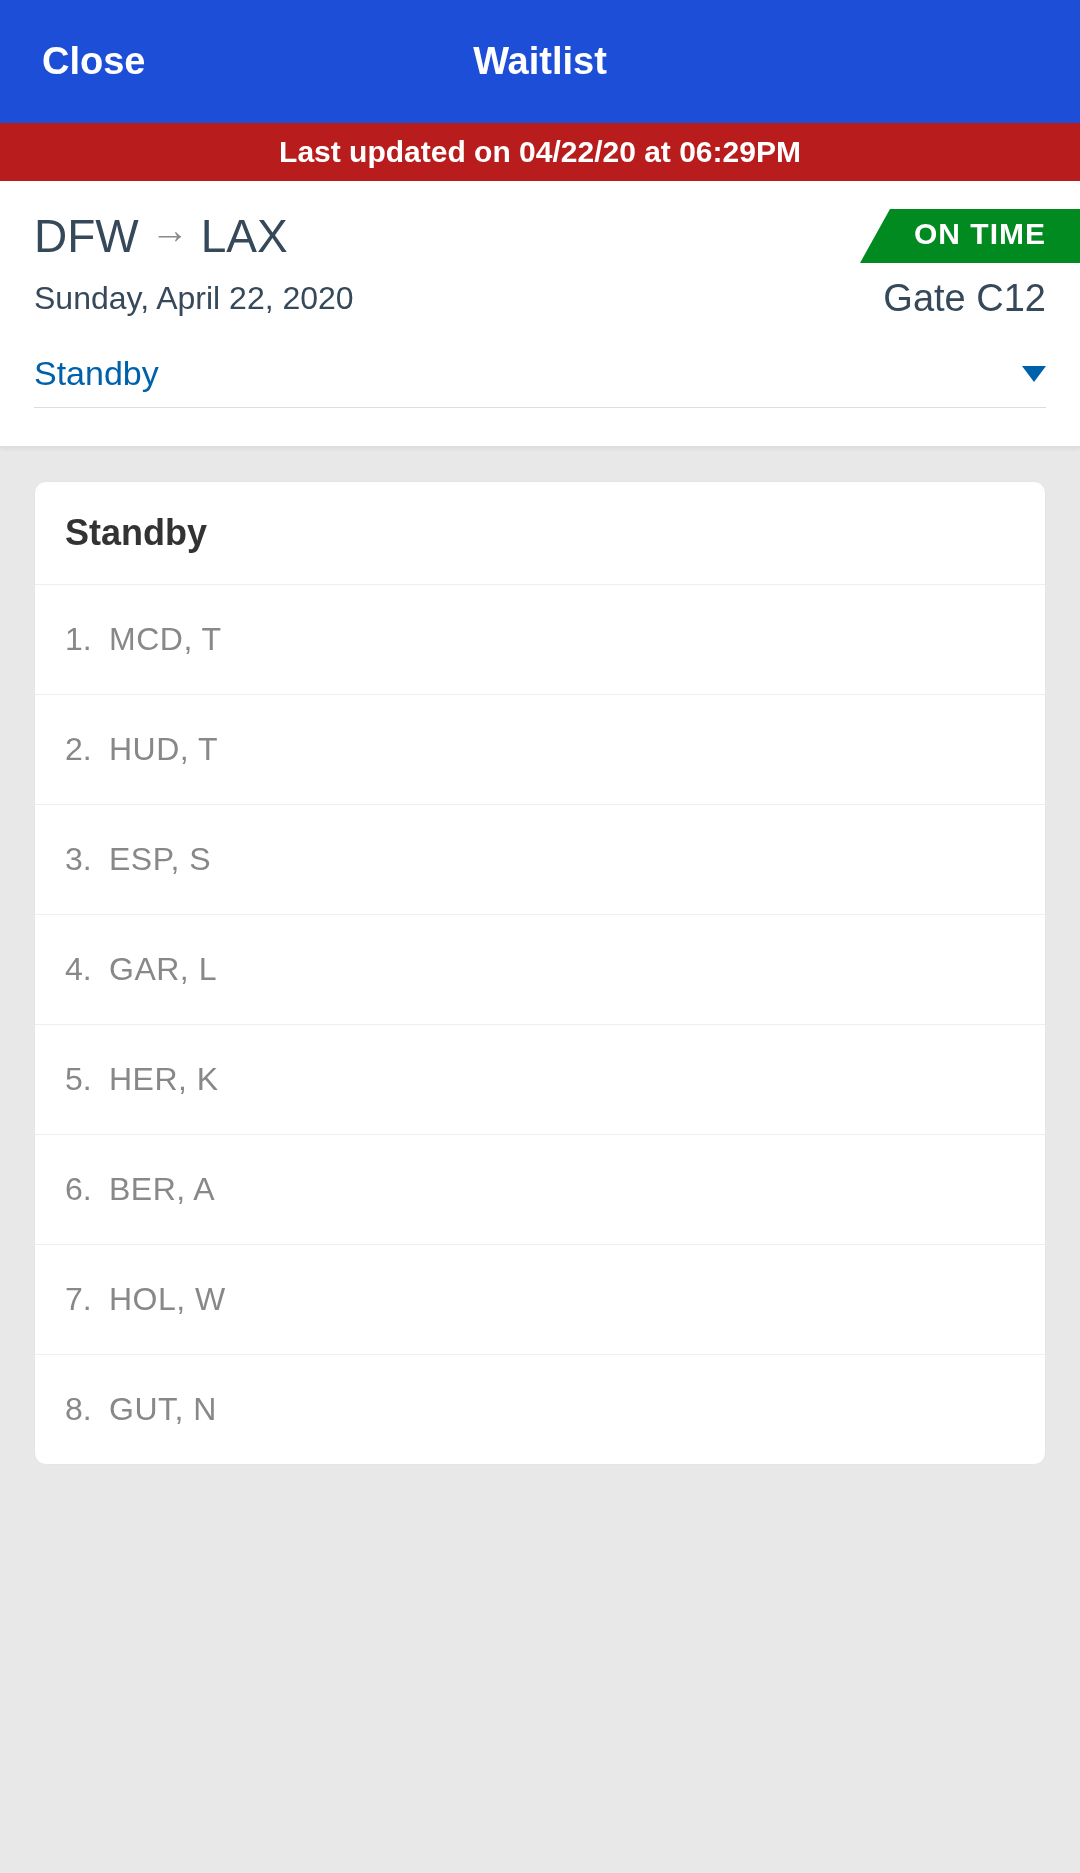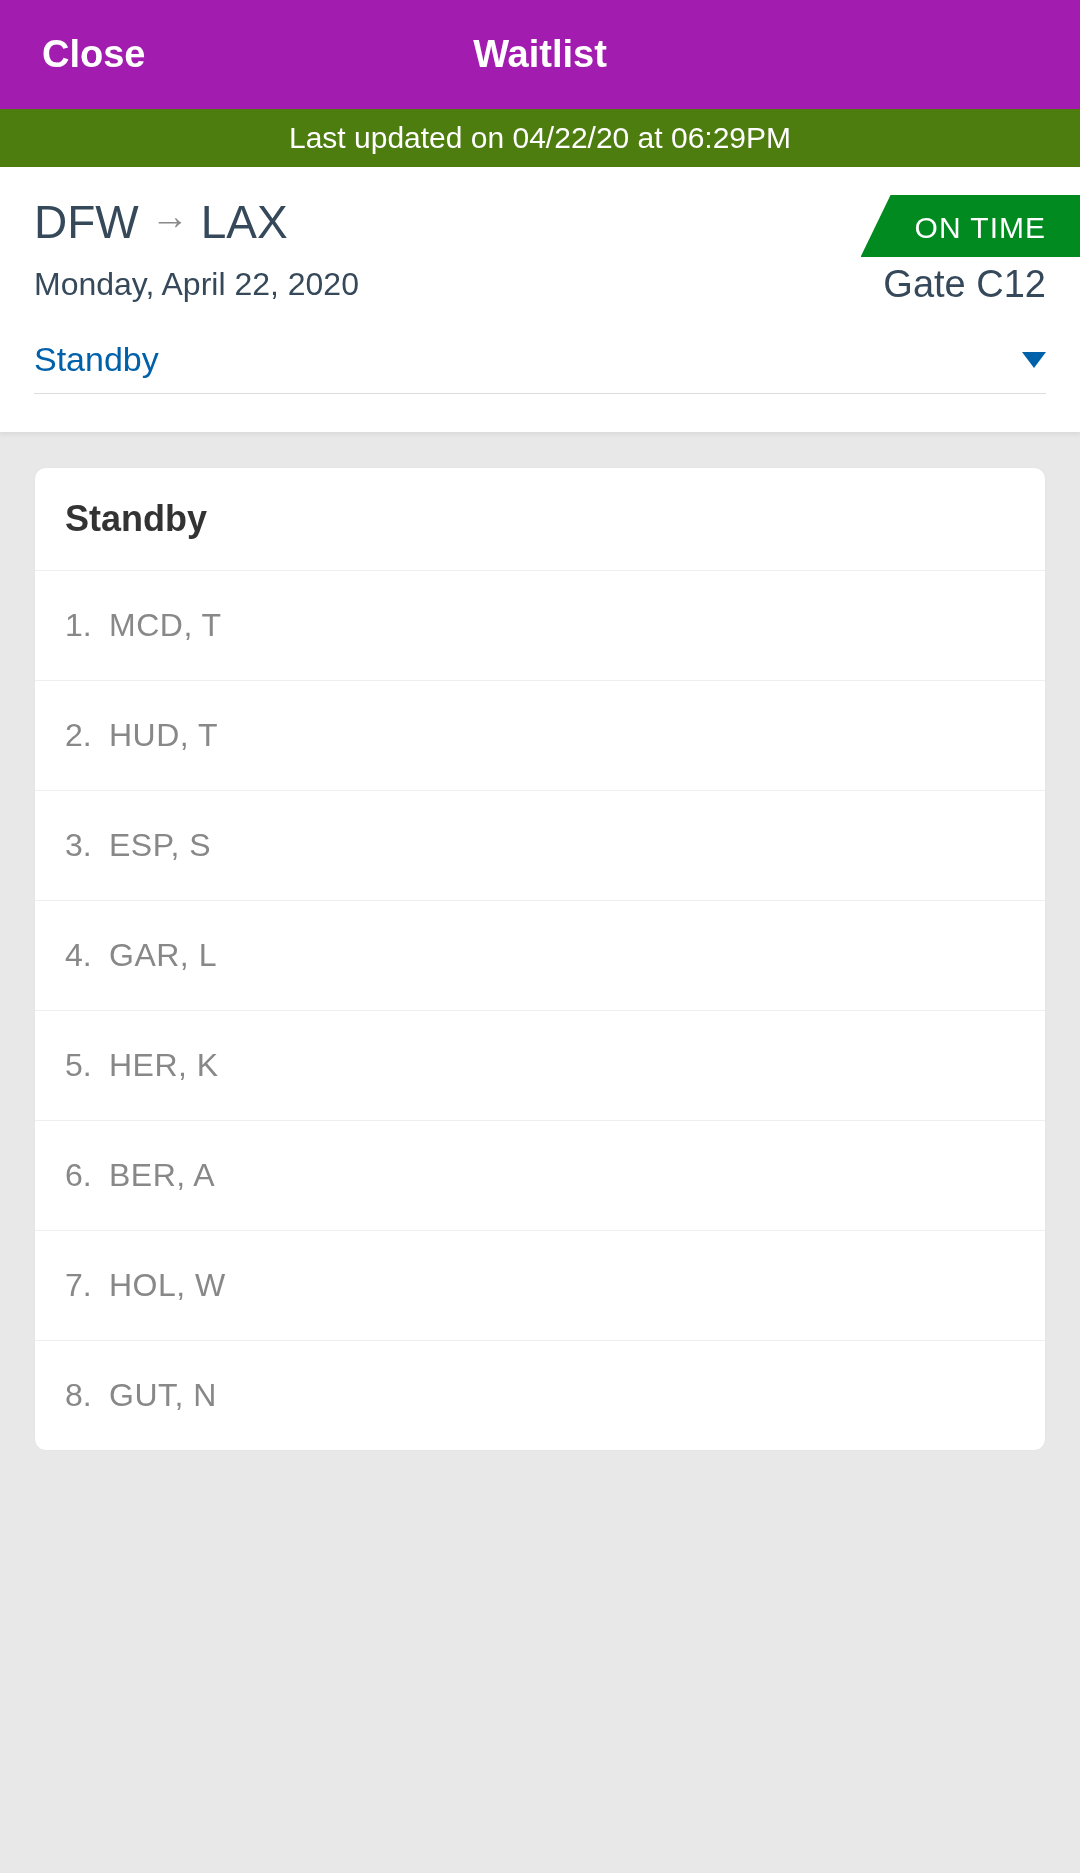--- a/index.html
+++ b/index.html
@@ -7,22 +7,22 @@
       padding: 0;
       box-sizing: border-box;
     }
     body {
       font-family: -apple-system, BlinkMacSystemFont, "Segoe UI", Helvetica, Arial, sans-serif;
       width: 1080px;
       background: #e8e8e8;
       color: #333;
     }
     .header {
-      background: #a21caf;
-      height: 109px;
+      background: #1d4ed8;
+      height: 123px;
       display: flex;
       align-items: center;
       position: relative;
       padding: 0 42px;
     }
     .close-btn {
       color: white;
       font-size: 38px;
       font-weight: 600;
       background: none;
@@ -31,28 +31,28 @@
     }
     .header-title {
       color: white;
       font-size: 38px;
       font-weight: 700;
       position: absolute;
       left: 50%;
       transform: translateX(-50%);
     }
     .updated-bar {
-      background: #4d7c0f;
+      background: #b91c1c;
       height: 58px;
       display: flex;
       align-items: center;
       justify-content: center;
       color: white;
       font-size: 30px;
-      font-weight: 400;
+      font-weight: 700;
     }
     .flight-section {
       background: white;
       padding: 28px 34px 0 34px;
       position: relative;
       border-bottom: 1px solid #ddd;
       box-shadow: 0 2px 4px rgba(0,0,0,0.06);
     }
     .flight-number {
       font-size: 32px;
@@ -86,22 +86,22 @@
       font-size: 38px;
       color: #36495a;
     }
     .status-badge {
       position: absolute;
       right: 0;
       top: 28px;
       background: #008a1f;
       color: white;
       font-size: 30px;
-      font-weight: 400;
-      padding: 16px 34px 12px 54px;
+      font-weight: 700;
+      padding: 8px 34px 12px 54px;
       letter-spacing: 1px;
       clip-path: polygon(30px 0, 100% 0, 100% 100%, 0 100%);
     }
     .dropdown {
       display: flex;
       justify-content: space-between;
       align-items: center;
       padding: 8px 0 14px 0;
       border-bottom: 1px solid #ddd;
       cursor: pointer;
@@ -166,21 +166,21 @@
   <div class="status-badge">ON TIME</div>
 
 
   <div class="route">
     <span>DFW</span>
     <span class="route-arrow">→</span>
     <span>LAX</span>
   </div>
 
   <div class="row2">
-    <div class="date">Monday, April 22, 2020</div>
+    <div class="date">Sunday, April 22, 2020</div>
     <div class="gate">Gate C12</div>
   </div>
 
   <div class="dropdown">
     <div class="dropdown-label">Standby</div>
     <div class="dropdown-chevron"></div>
   </div>
 </div>
 
 <div class="content-area">

